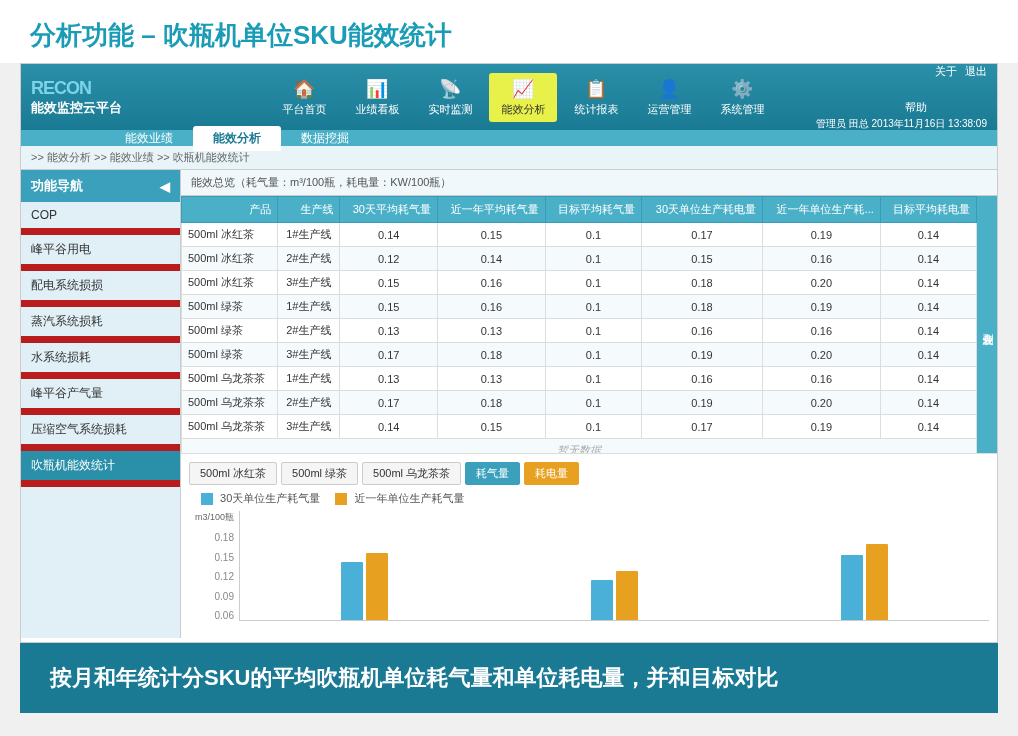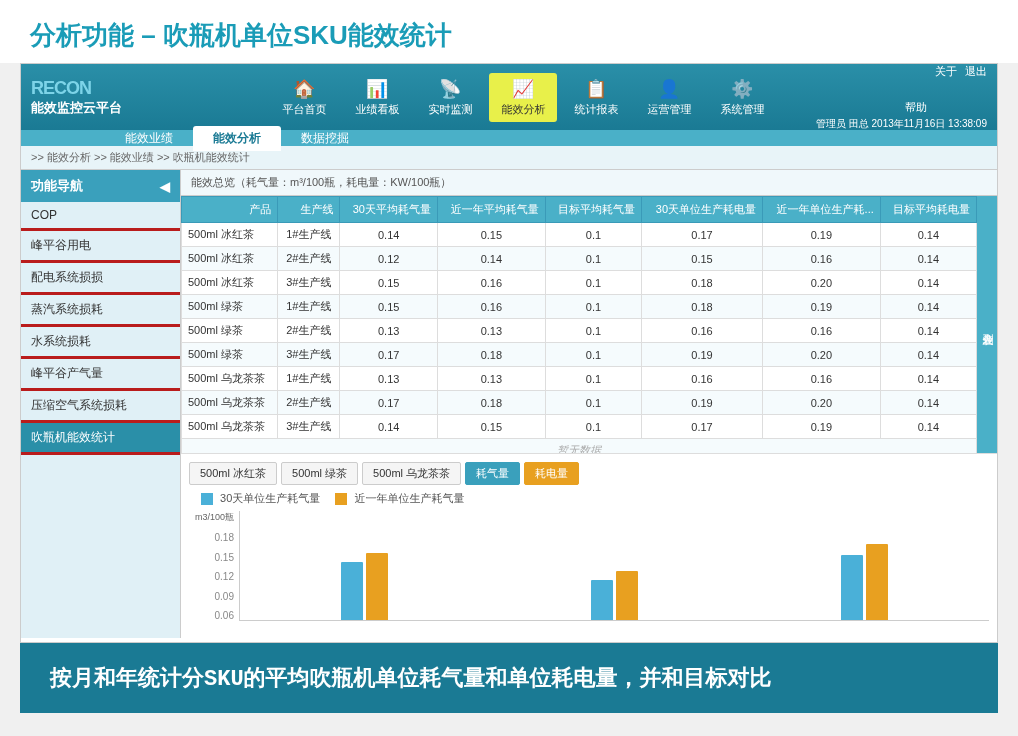--- a/index.html
+++ b/index.html
@@ -133,21 +133,21 @@
       padding: 7px 10px;
       display: flex;
       justify-content: space-between;
       align-items: center;
     }
     .sidebar-item {
       padding: 6px 10px;
       font-size: 12px;
       color: #333;
       cursor: pointer;
-      border-bottom: 3px solid #b91c1c;
+      border-bottom: 7px solid #b91c1c;
     }
     .sidebar-item.active {
       background: #2a8fa8;
       color: #fff;
     }
 
     
     .right-content {
       flex: 1;
       overflow: hidden;
@@ -301,21 +301,20 @@
       border-radius: 1px 1px 0 0;
     }
     .bar.blue { background: #4ab0d8; }
     .bar.orange { background: #e8a020; }
 
     
     .bottom-banner {
       background: #1a7a94;
       padding: 20px 30px;
       margin: 0 20px;
-      font-family: Liberation Mono, monospace;
     }
     .bottom-banner-text {
       color: #fff;
       font-size: 22px;
       font-weight: bold;
     }
   </style>
 </head>
 <body>
 

